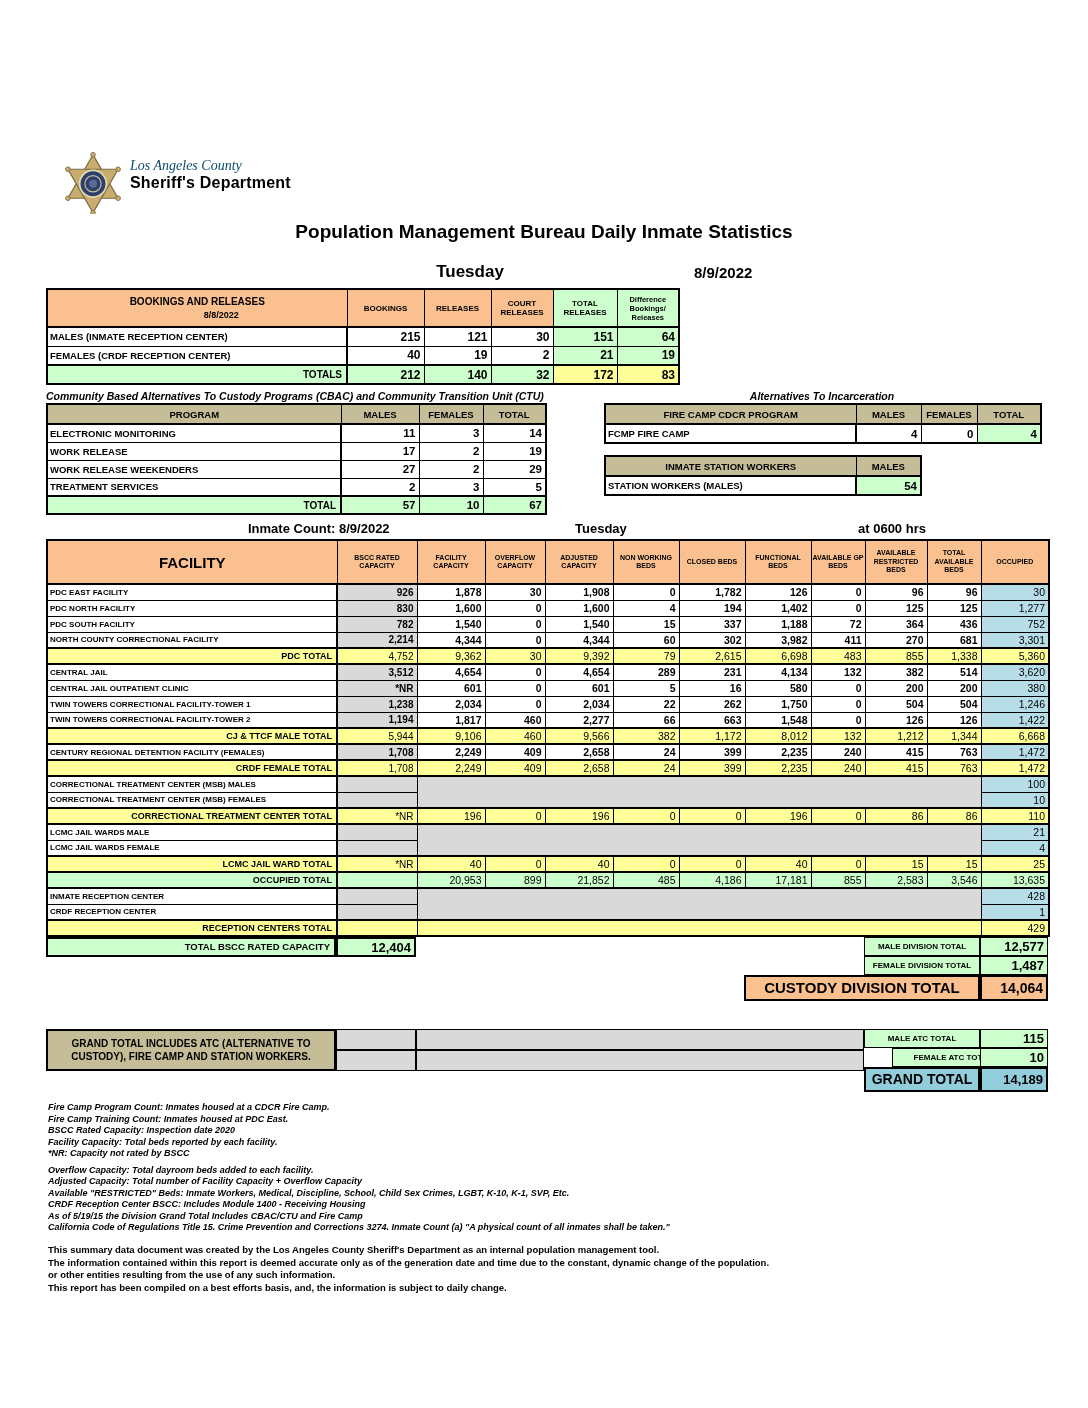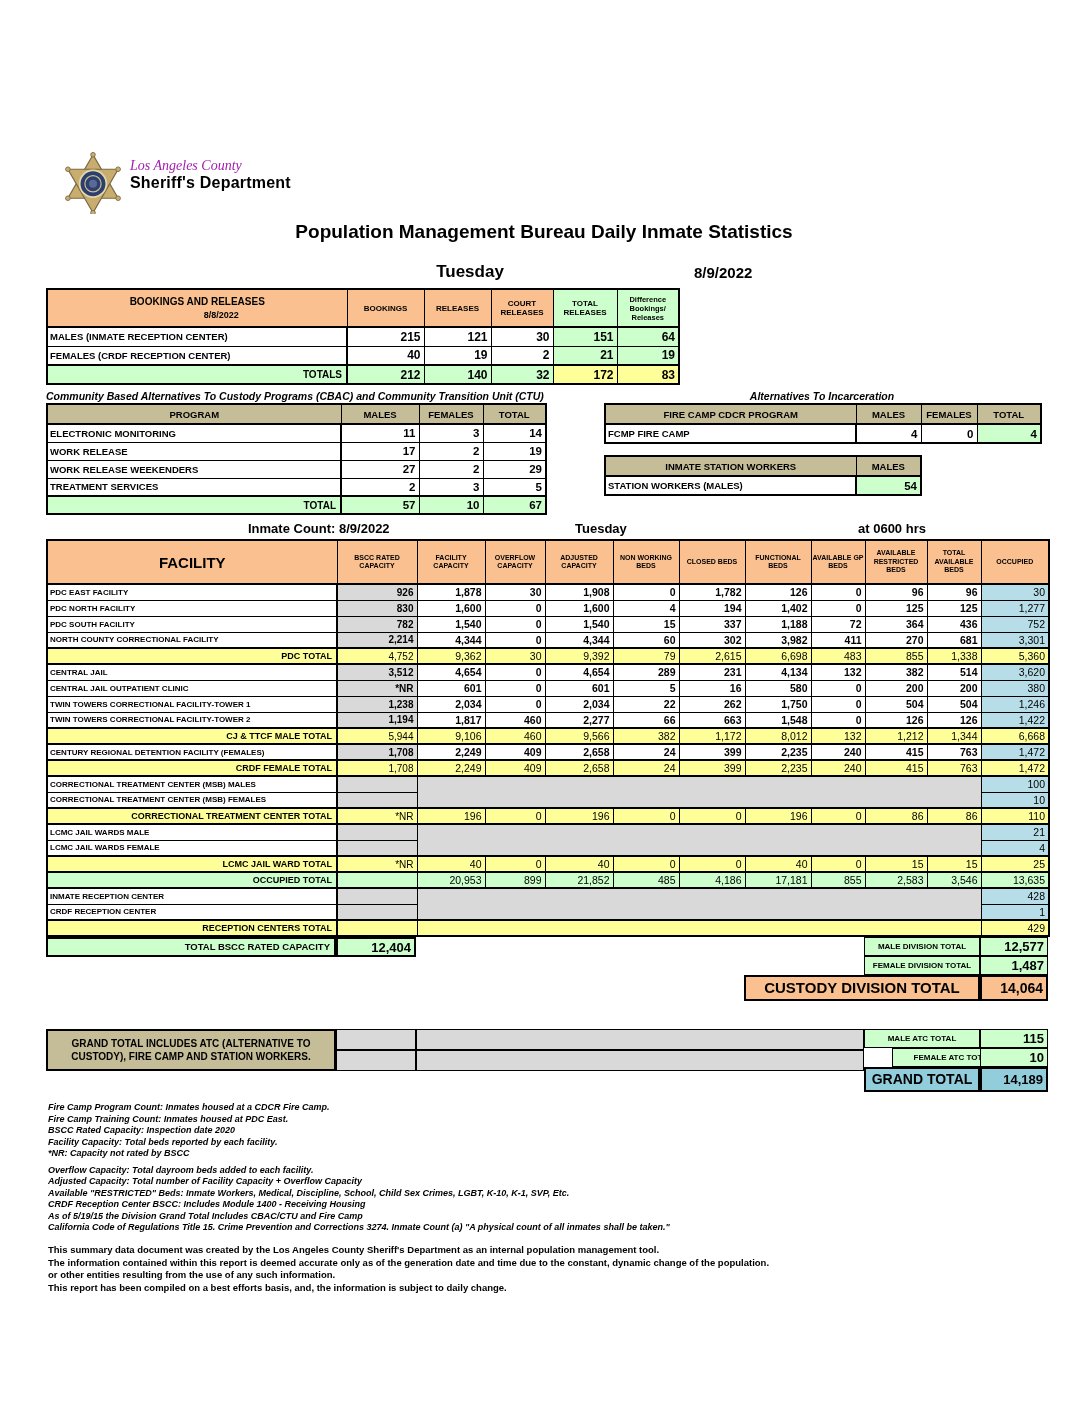--- a/index.html
+++ b/index.html
@@ -2,21 +2,21 @@
 <html><head>
 <meta charset="utf-8">
 <style>
   * { box-sizing: border-box; margin: 0; padding: 0; }
   body { background: #888; font-family: "Liberation Sans", sans-serif; color: #000; }
   .page { position: relative; width: 1088px; height: 1408px; background: #fff; margin: 0 auto; overflow: hidden; }
 
   
   .logo-row { position: absolute; left: 64px; top: 150px; display: flex; align-items: flex-start; }
   .logo-text { margin-left: 8px; margin-top: 8px; }
-  .logo-county { font-family: "Liberation Serif", serif; font-style: italic; font-size: 14px; color: #a21caf; }
+  .logo-county { font-family: "Liberation Serif", serif; font-style: italic; font-size: 14px; color: #0c4a6e; }
   .logo-dept { font-size: 16px; font-weight: bold; letter-spacing: 0.2px; }
   .doc-title { position: absolute; left: 0; top: 221px; width: 1088px; text-align: center; font-size: 19px; font-weight: bold; }
   .top-day { position: absolute; left: 395px; top: 262px; width: 150px; text-align: center; font-size: 17px; font-weight: bold; }
   .top-date { position: absolute; left: 694px; top: 264px; font-size: 15px; font-weight: bold; }
 
   
   table { border-collapse: collapse; table-layout: fixed; position: absolute; border: 2px solid #000; }
   th, td { border: 1px solid #000; overflow: hidden; padding: 0; vertical-align: middle; }
   th { white-space: normal; }
   .hdr-o { background: #FAC090; }

